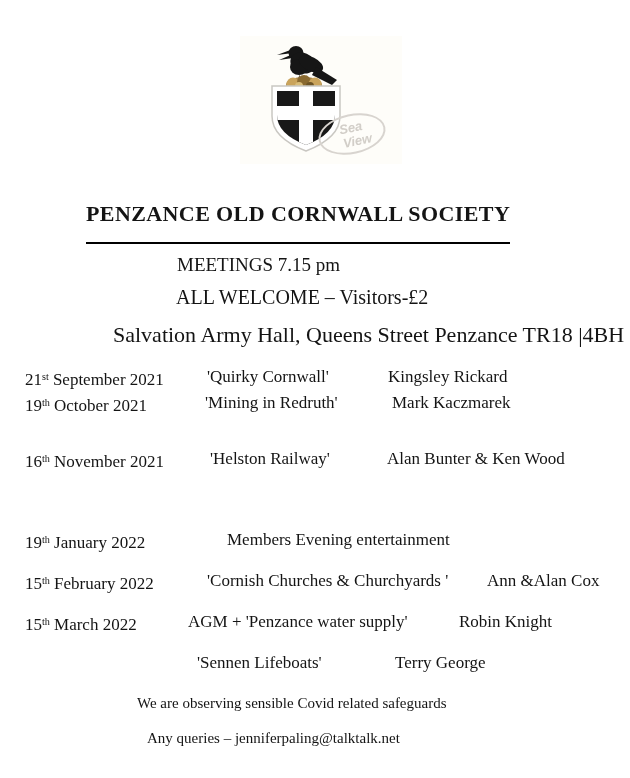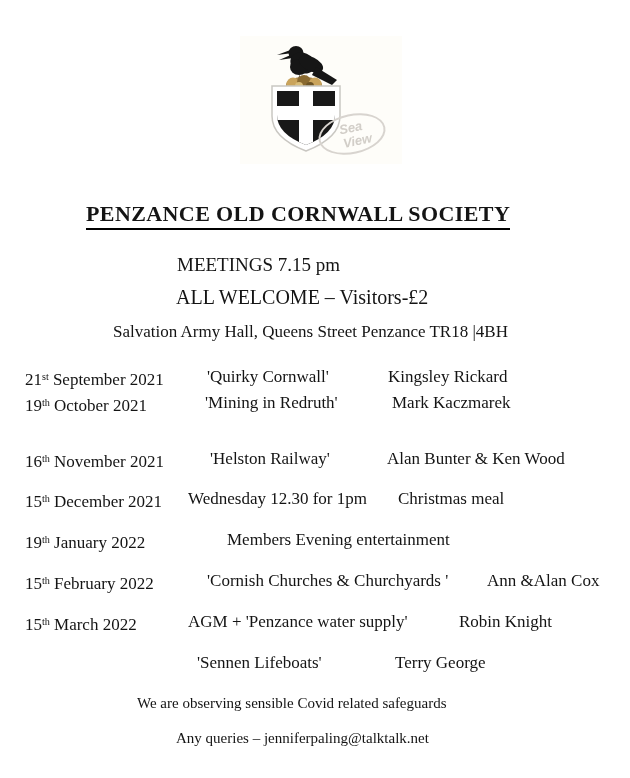--- a/index.html
+++ b/index.html
@@ -18,36 +18,36 @@
     transform:rotate(-12deg);
     color:#d2cec8; font-family:"Liberation Sans", sans-serif;
     font-style:italic; font-weight:bold; font-size:13px; line-height:1.05;
     text-align:center; padding-top:5px; box-sizing:border-box;
   }
   .watermark .wm2 { margin-left:8px; }
 
   
   .title {
     left:86px; top:201px; font-size:22px; font-weight:bold;
-    border-bottom:2px solid #000; padding-bottom:1px; letter-spacing:0.4px;
+    border-bottom:2px solid #000; padding-bottom:15px; letter-spacing:0.4px;
   }
   .meetings { left:177px; top:254px; font-size:19px; }
   .welcome  { left:176px; top:286px; font-size:20px; }
-  .venue    { left:113px; top:322px; font-size:17px; }
+  .venue    { left:113px; top:322px; font-size:22px; }
 
   
   .srow { position:absolute; left:0; width:630px; height:24px; font-size:17px; line-height:22px; }
   .srow span.cell { position:absolute; white-space:pre; }
   .c-date { left:25px; }
   .ord { font-size:0.6em; vertical-align:0.45em; letter-spacing:0; }
   .my { margin-left:0.24em;text-align:center; }
 
   
   .foot1 { left:137px; top:695px; font-size:15px; }
-  .foot2 { left:147px; top:730px; font-size:15px;margin-left:29px; }
+  .foot2 { left:147px; top:730px; font-size:15px; }
 </style>
 </head>
 <body>
 
 <div class="page">
 
   <div class="logo-box">
     <svg class="crest-svg" width="130" height="125" viewBox="0 0 130 125">
 
       <g fill="#161616">
@@ -103,25 +103,20 @@
   <div class="srow" style="top:392px">
     <span class="cell c-date"><span>19</span><span class="ord">th</span><span class="my">October 2021</span></span>
     <span class="cell" style="left:205px">'Mining in Redruth'</span>
     <span class="cell" style="left:392px">Mark Kaczmarek</span>
   </div>
   <div class="srow" style="top:448px">
     <span class="cell c-date"><span>16</span><span class="ord">th</span><span class="my">November 2021</span></span>
     <span class="cell" style="left:210px">'Helston Railway'</span>
     <span class="cell" style="left:387px">Alan Bunter &amp; Ken Wood</span>
   </div>
-  <div class="srow" style="top:488px">
-    <span class="cell c-date"><span>15</span><span class="ord">th</span><span class="my">December 2021</span></span>
-    <span class="cell" style="left:188px">Wednesday 12.30 for 1pm</span>
-    <span class="cell" style="left:398px">Christmas meal</span>
-  </div>
   <div class="srow" style="top:529px">
     <span class="cell c-date"><span>19</span><span class="ord">th</span><span class="my">January 2022</span></span>
     <span class="cell" style="left:227px">Members Evening entertainment</span>
     <span class="cell" style="left:520px"></span>
   </div>
   <div class="srow" style="top:570px">
     <span class="cell c-date"><span>15</span><span class="ord">th</span><span class="my">February 2022</span></span>
     <span class="cell" style="left:487px">Ann &amp;Alan Cox</span>
     <span class="cell" style="left:207px">'Cornish Churches &amp; Churchyards '</span>
   </div>

